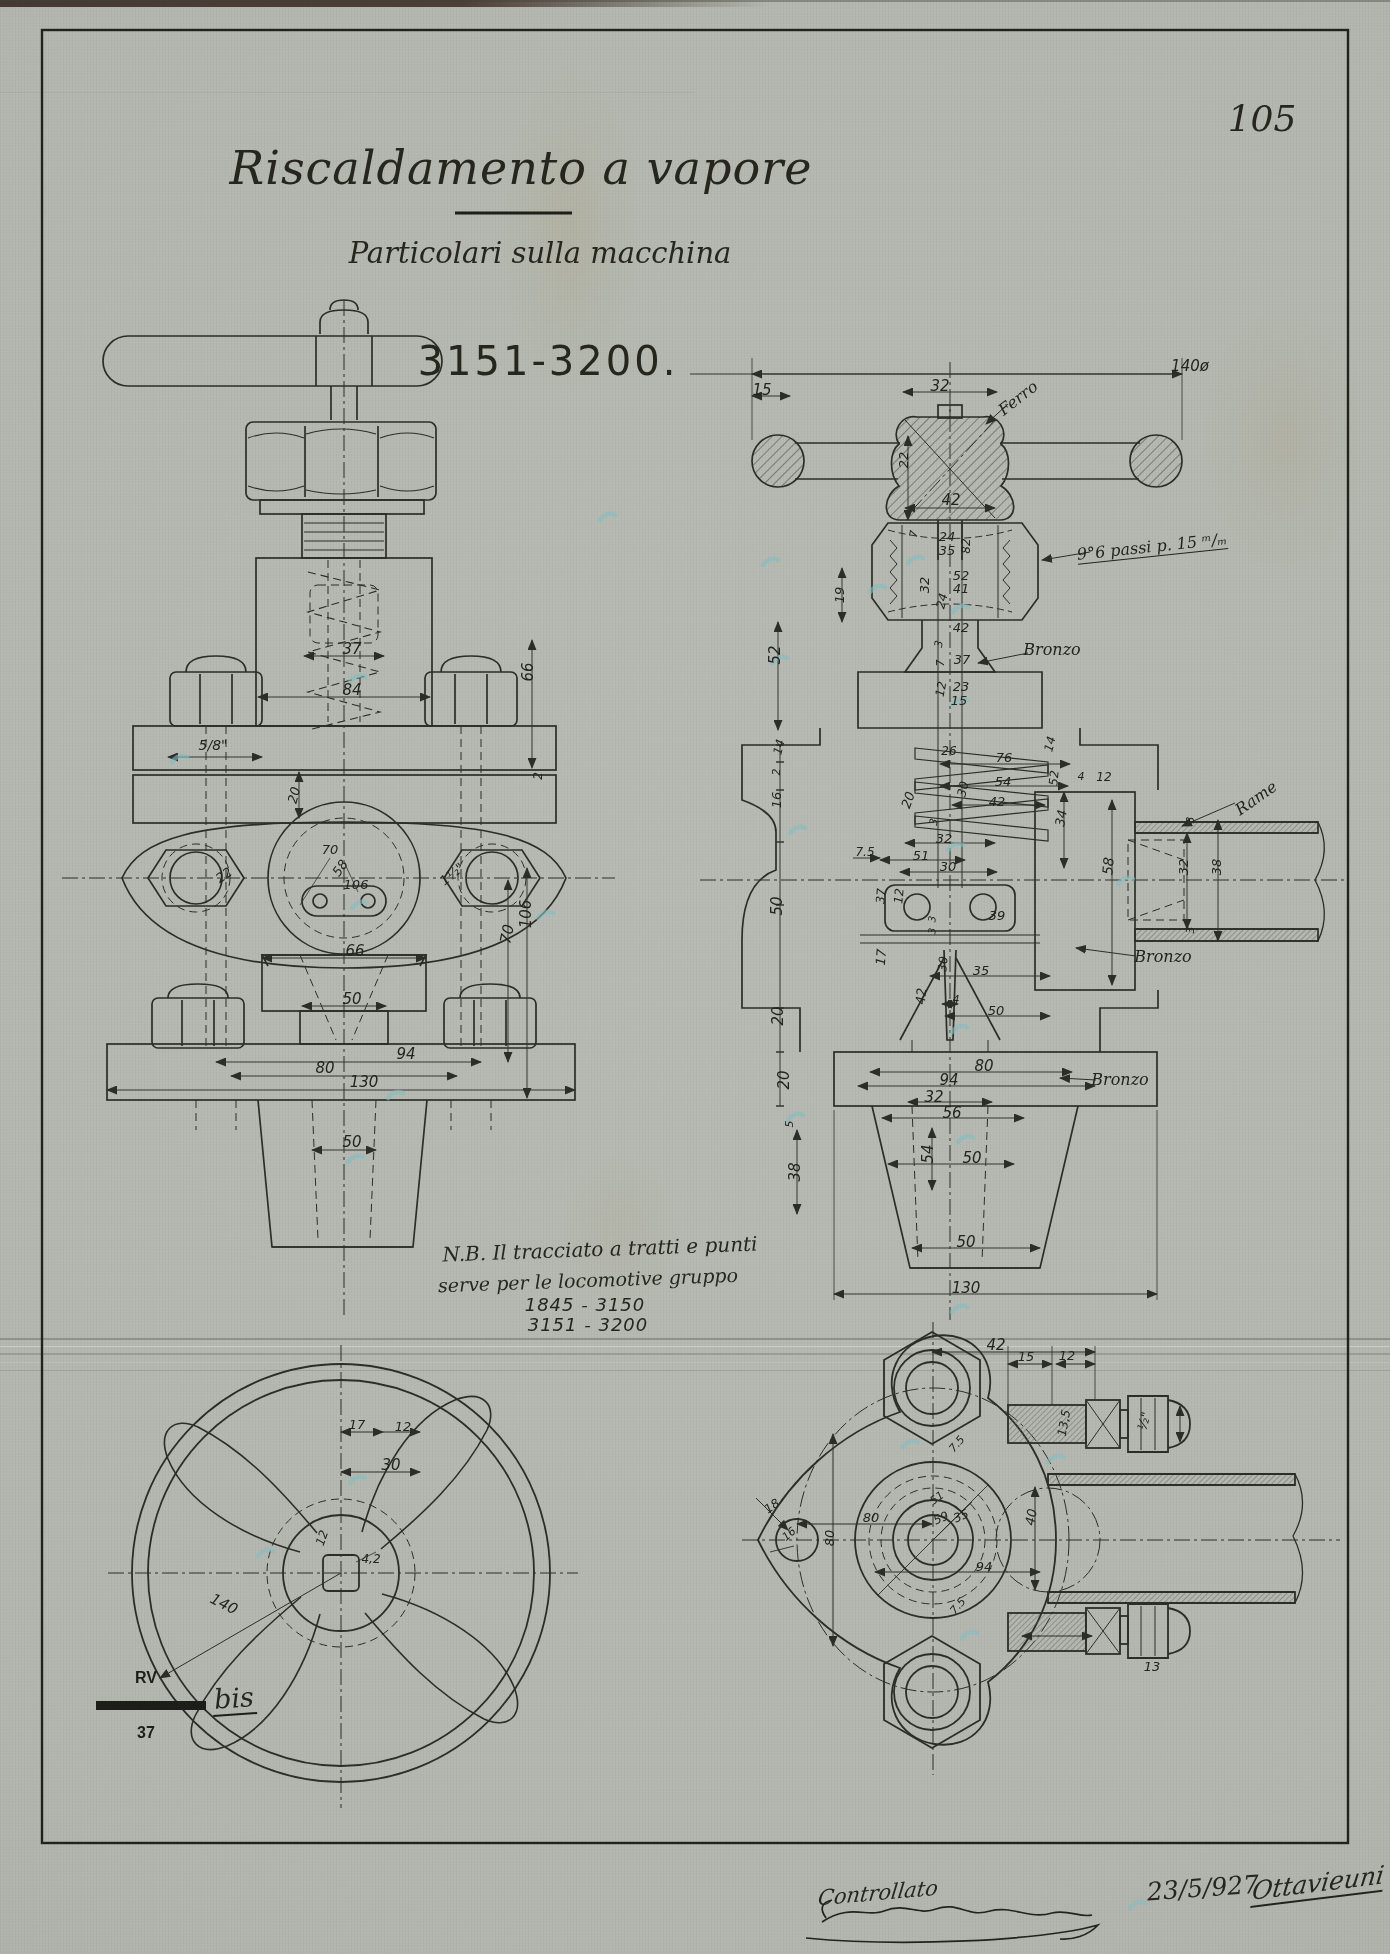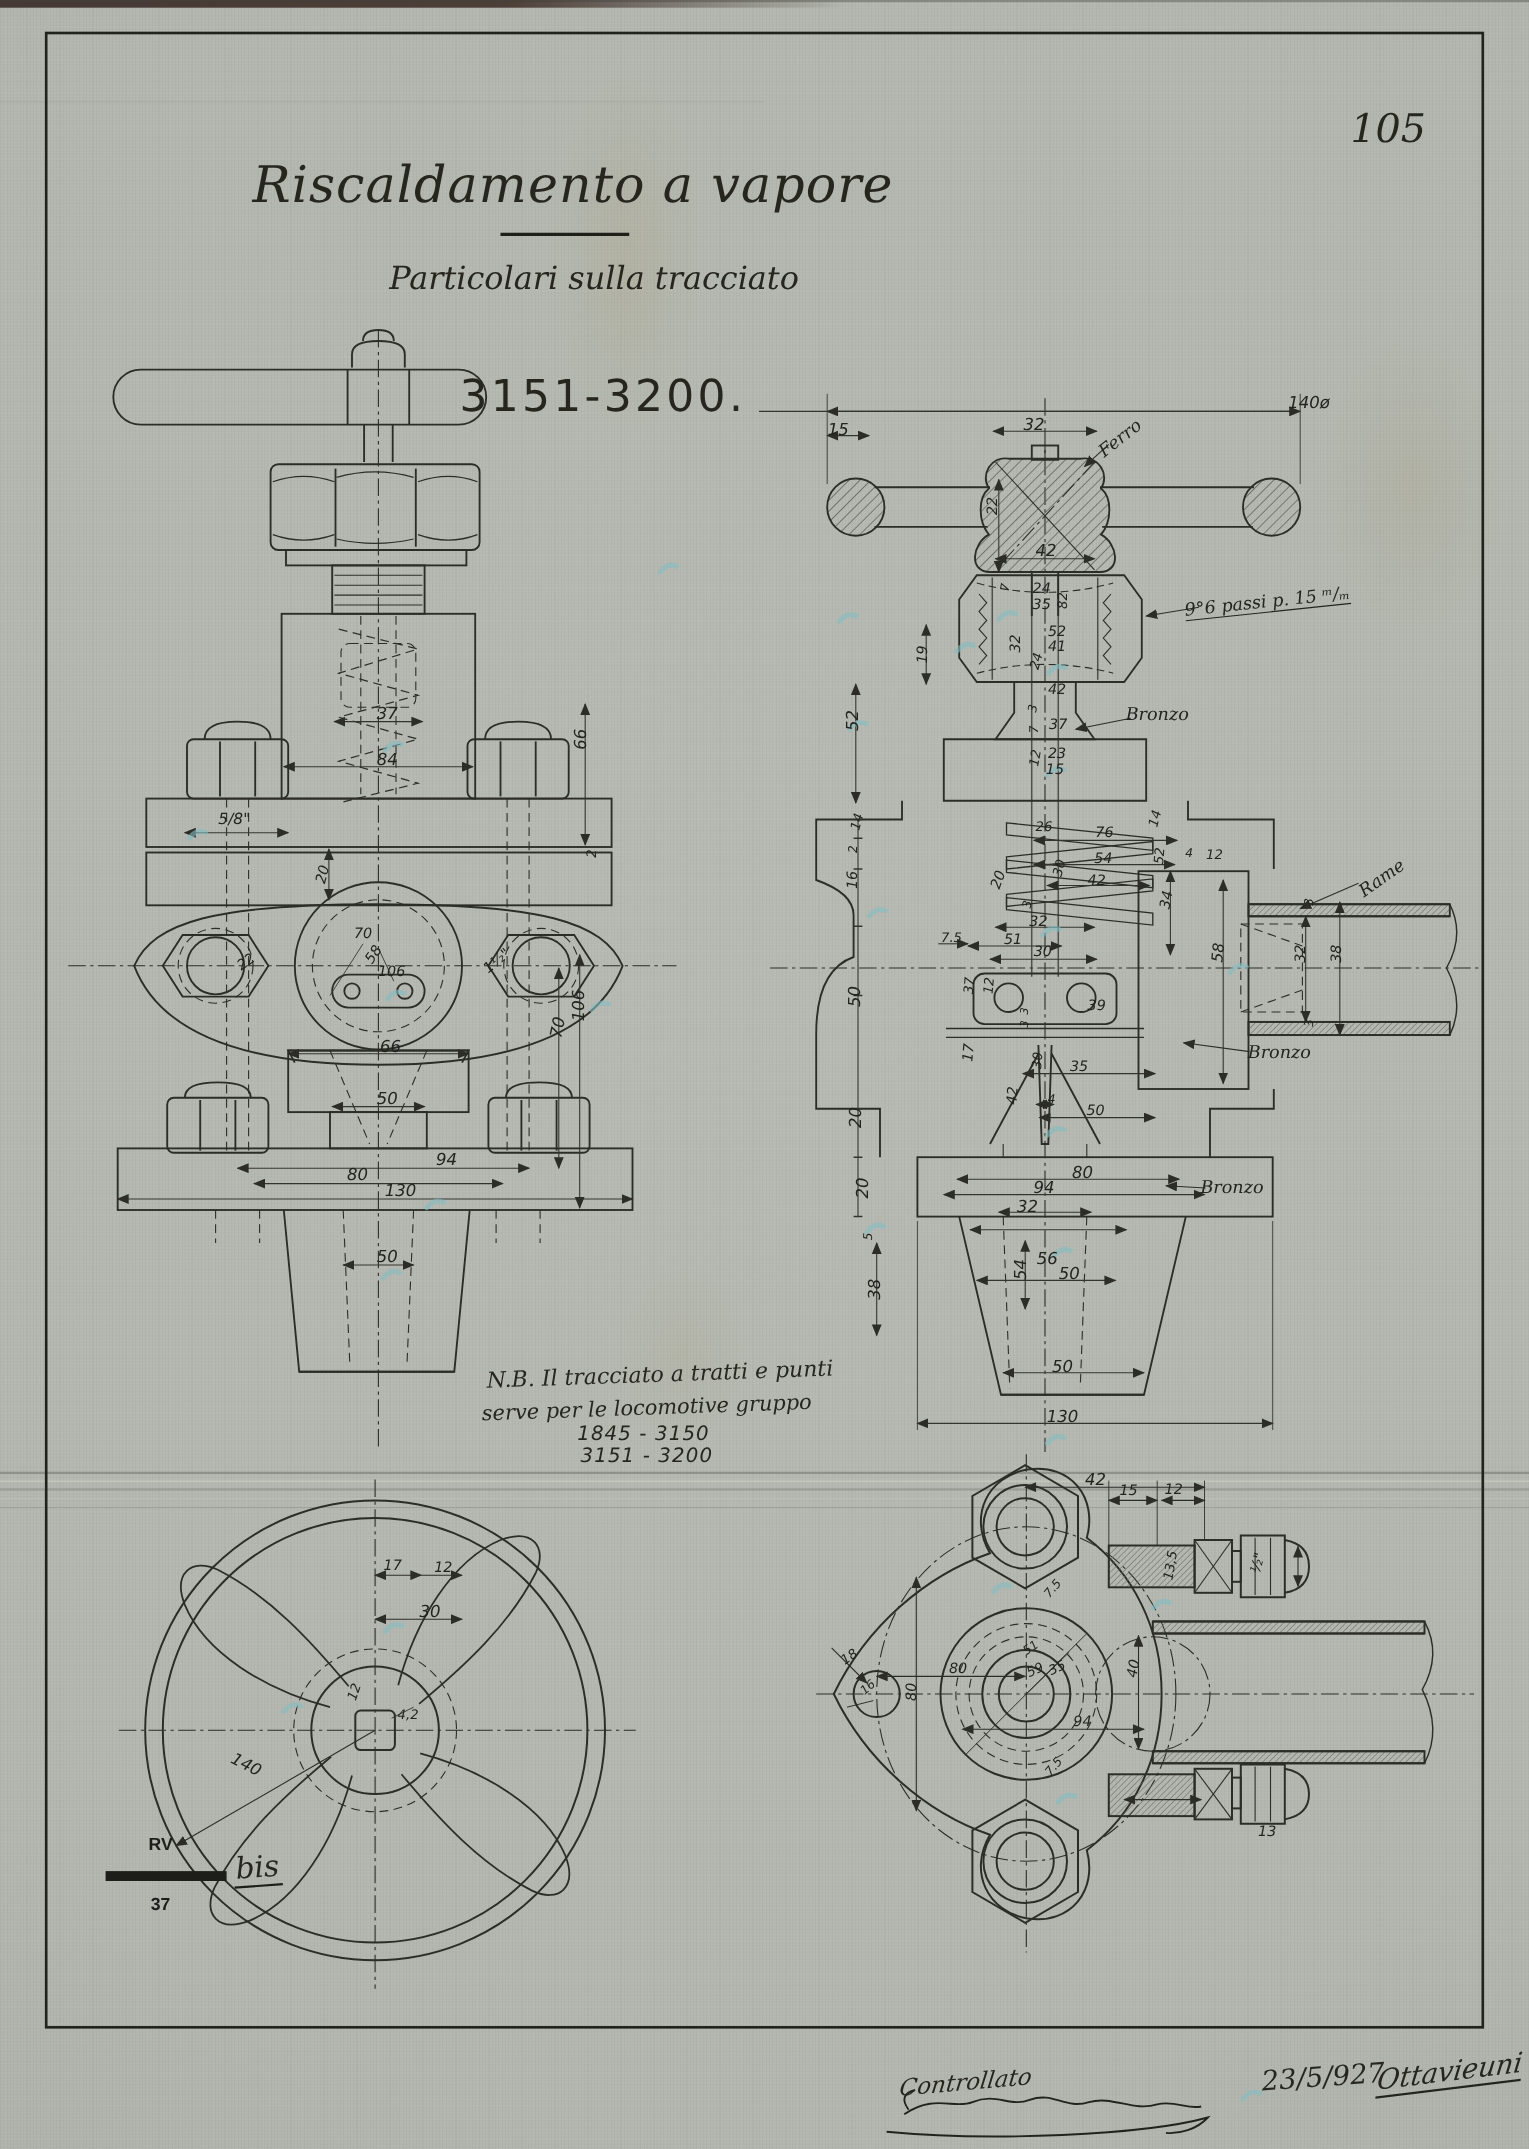--- a/index.html
+++ b/index.html
@@ -428,21 +428,21 @@
     </g>
 
     <g stroke="#23231e" stroke-width="1.7" fill="none">
       <path d="M822,1922 C850,1903 868,1918 884,1911 C906,1902 918,1916 936,1909 C958,1901 968,1918 990,1911 C1012,1905 1030,1920 1052,1913 C1068,1909 1080,1918 1092,1915"></path>
       <path d="M806,1938 C900,1947 1040,1941 1098,1925 C1088,1936 1072,1940 1060,1939"></path>
       <path d="M826,1918 q-10,-14 6,-18"></path>
     </g>
   </svg>
 
   <div class="txt script t1" style="left:505px;top:168px;">Riscaldamento a vapore</div>
-  <div class="txt script t2" style="left:540px;top:253px;">Particolari sulla tracciato</div>
+  <div class="txt script t2" style="left:540px;top:253px;">Particolari sulla macchina</div>
   <div class="txt t4" style="left:548px;top:361px;">3151-3200.</div>
   <div class="txt pageno" style="left:1262px;top:118px;">105</div>
 
   <div class="txt note n1" style="left:600px;top:1249px;transform:translate(-50%,-50%) rotate(-2deg);">N.B. Il tracciato a tratti e punti</div>
   <div class="txt note n2" style="left:588px;top:1280px;transform:translate(-50%,-50%) rotate(-2deg);">serve per le locomotive gruppo</div>
   <div class="txt note n3" style="left:585px;top:1304px;">1845 - 3150</div>
   <div class="txt note n3" style="left:588px;top:1324px;">3151 - 3200</div>
 
   <div class="stamp big txt" style="left:146px;top:1678px;">RV</div>
   <div class="stampbar" style="left:96px;top:1701px;width:110px;height:9px;"></div>
@@ -536,21 +536,21 @@
       <span class="anno dim" style="left: 956px; top: 999px; font-size: 11px; transform: translate(-50%, -50%) rotate(0deg);">4</span>
       <span class="anno dim" style="left: 996px; top: 1010px; font-size: 13px; transform: translate(-50%, -50%) rotate(0deg);">50</span>
       <span class="anno dim" style="left: 777px; top: 906px; transform: translate(-50%, -50%) rotate(-90deg);">50</span>
       <span class="anno dim" style="left: 778px; top: 1016px; transform: translate(-50%, -50%) rotate(-90deg);">20</span>
       <span class="anno dim" style="left: 784px; top: 1080px; transform: translate(-50%, -50%) rotate(-90deg);">20</span>
       <span class="anno dim" style="left: 789px; top: 1124px; font-size: 11px; transform: translate(-50%, -50%) rotate(-90deg);">5</span>
       <span class="anno dim" style="left: 984px; top: 1066px; transform: translate(-50%, -50%) rotate(0deg);">80</span>
       <span class="anno dim" style="left: 949px; top: 1080px; transform: translate(-50%, -50%) rotate(0deg);">94</span>
       <span class="anno dim" style="left: 934px; top: 1097px; transform: translate(-50%, -50%) rotate(0deg);">32</span>
       <span class="anno mat" style="left: 1120px; top: 1079px; transform: translate(-50%, -50%) rotate(0deg);">Bronzo</span>
-      <span class="anno dim" style="left: 952px; top: 1144px; transform: translate(-50%, -50%) rotate(0deg);">56</span>
+      <span class="anno dim" style="left: 952px; top: 1113px; transform: translate(-50%, -50%) rotate(0deg);">56</span>
       <span class="anno dim" style="left: 928px; top: 1154px; transform: translate(-50%, -50%) rotate(-90deg);">54</span>
       <span class="anno dim" style="left: 972px; top: 1158px; transform: translate(-50%, -50%) rotate(0deg);">50</span>
       <span class="anno dim" style="left: 795px; top: 1172px; transform: translate(-50%, -50%) rotate(-90deg);">38</span>
       <span class="anno dim" style="left: 966px; top: 1242px; transform: translate(-50%, -50%) rotate(0deg);">50</span>
       <span class="anno dim" style="left: 966px; top: 1288px; transform: translate(-50%, -50%) rotate(0deg);">130</span>
       <span class="anno dim" style="left: 357px; top: 1424px; font-size: 13px; transform: translate(-50%, -50%) rotate(0deg);">17</span>
       <span class="anno dim" style="left: 403px; top: 1426px; font-size: 13px; transform: translate(-50%, -50%) rotate(0deg);">12</span>
       <span class="anno dim" style="left: 391px; top: 1465px; transform: translate(-50%, -50%) rotate(0deg);">30</span>
       <span class="anno dim" style="left: 322px; top: 1538px; font-size: 12px; transform: translate(-50%, -50%) rotate(-70deg);">12</span>
       <span class="anno dim" style="left: 371px; top: 1559px; font-size: 12px; transform: translate(-50%, -50%) rotate(0deg);">4,2</span>

